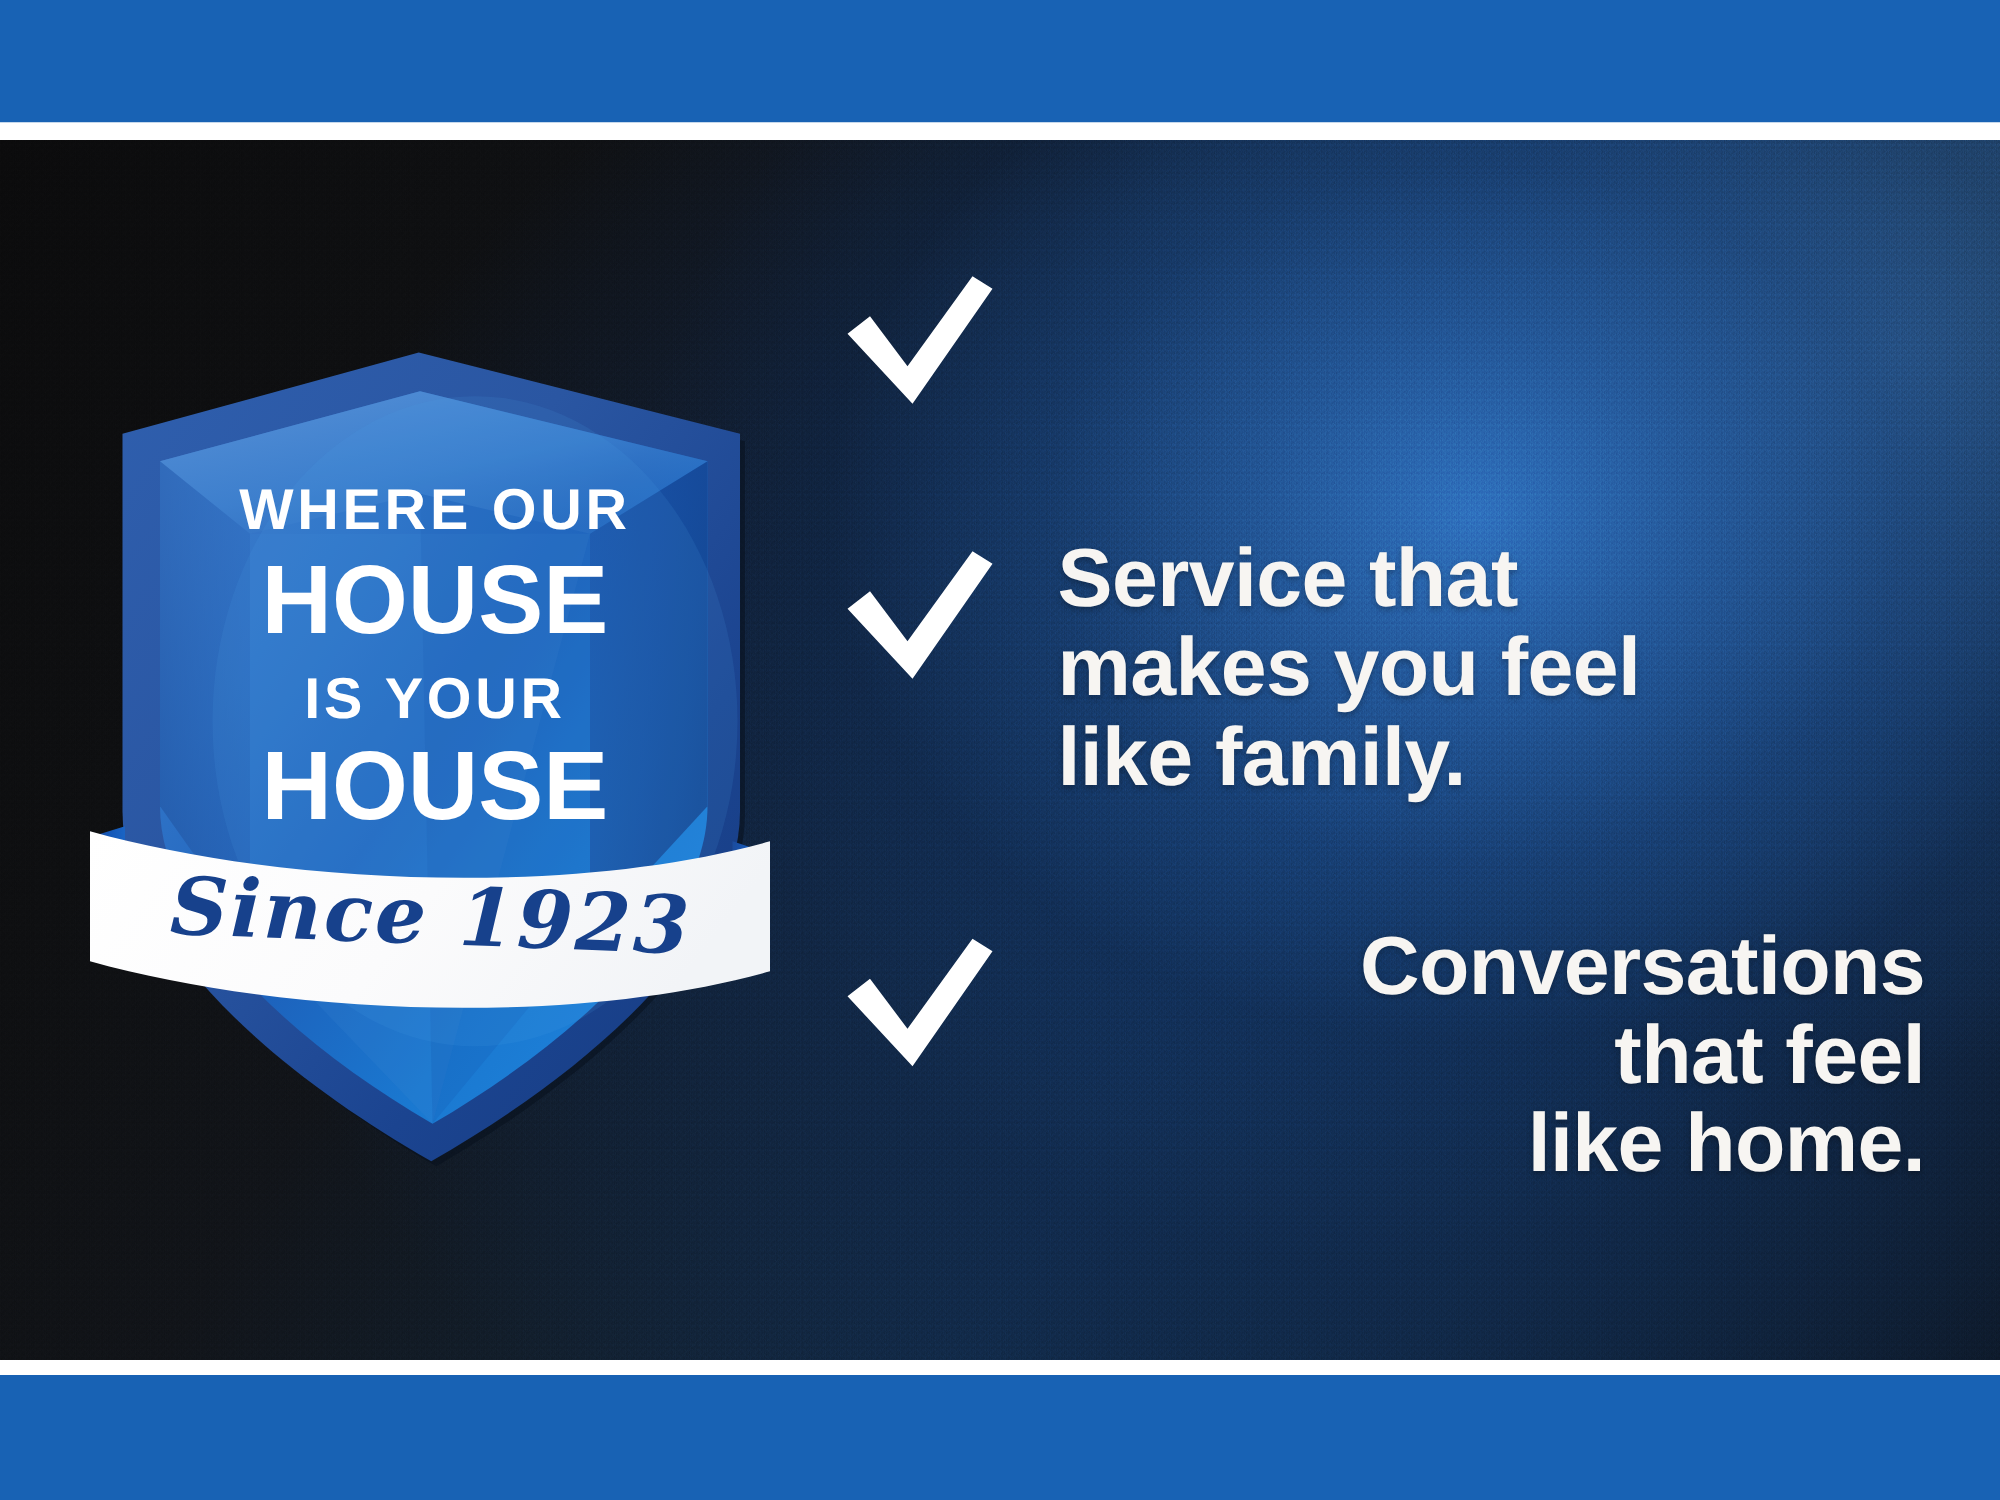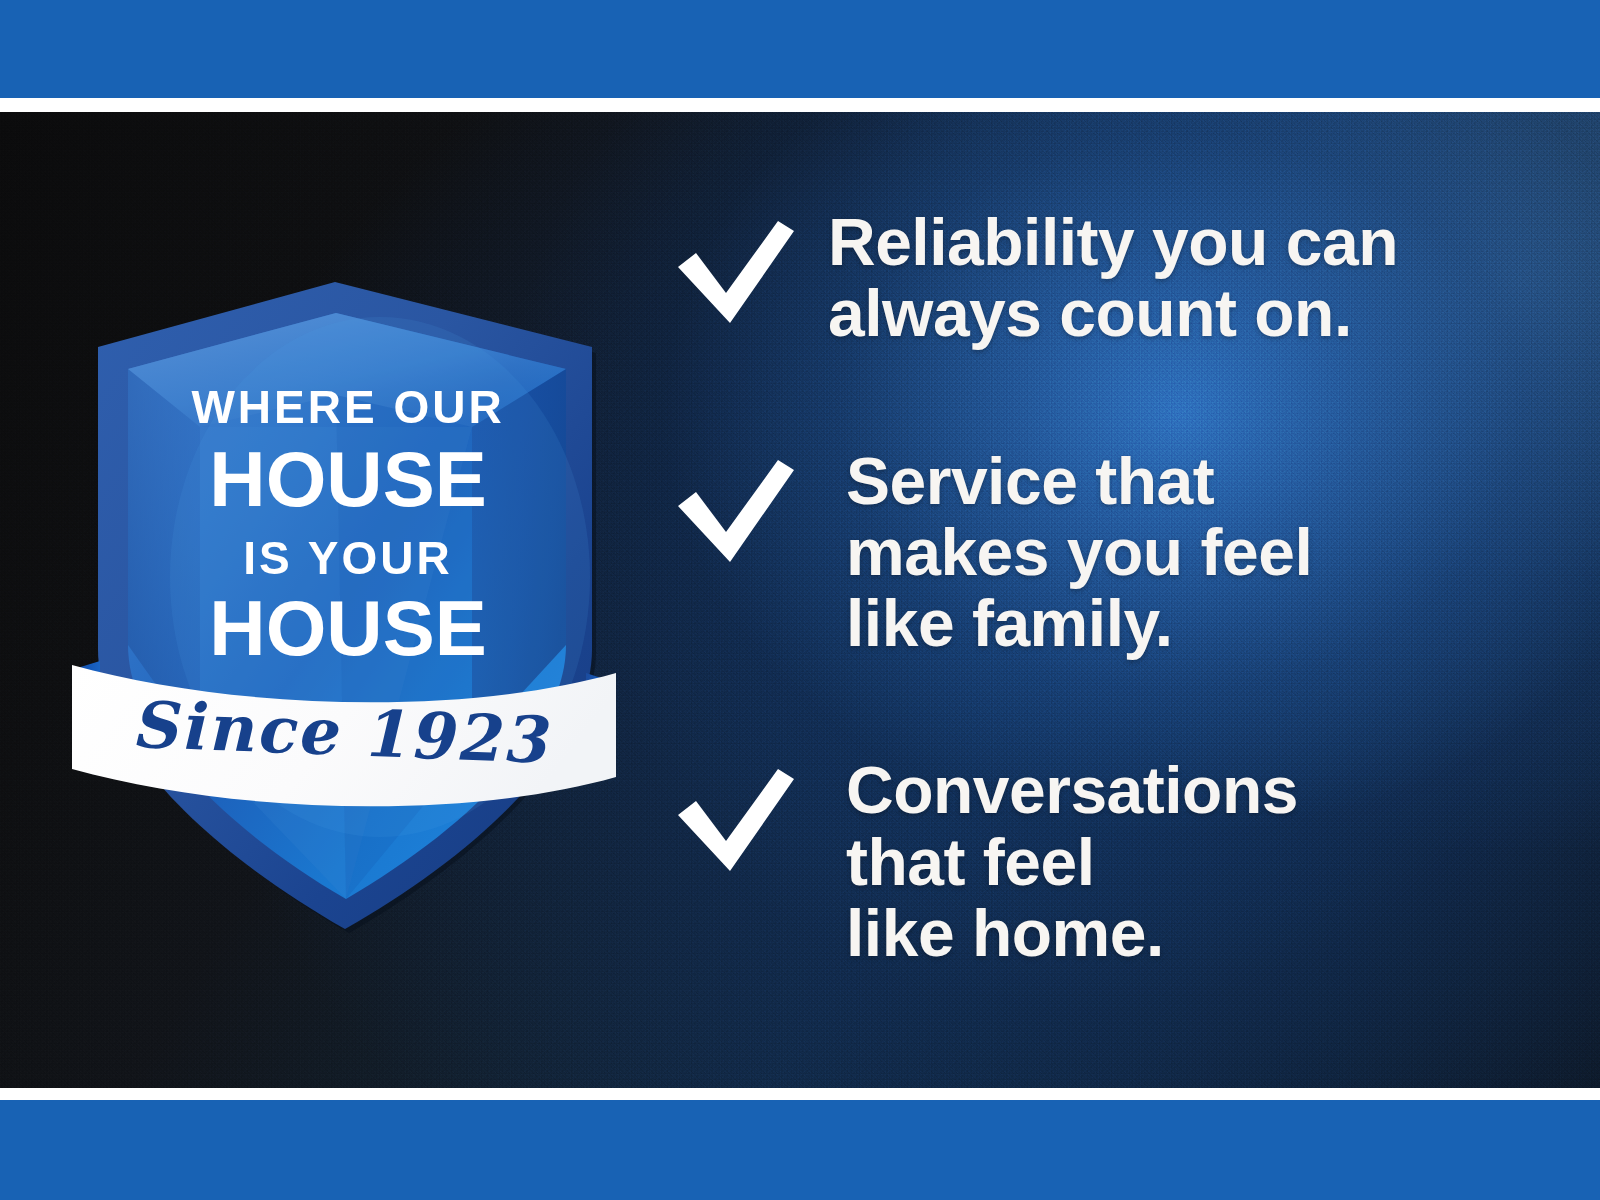--- a/index.html
+++ b/index.html
@@ -136,21 +136,21 @@
     position: absolute;
     left: 670px;
     top: 95px;     
     width: 870px;
   }
   .bullet {
     display: flex;
     align-items: flex-start;
     margin-bottom: 96px;
   }
-  .bullet:last-child { margin-bottom: 12px; }
+  .bullet:last-child { margin-bottom: 12px; text-align: right; }
 
   .check-wrap {
     flex: 0 0 auto;
     width: 150px;
     padding-top: 8px;
   }
   .check-wrap svg { display: block; width: 128px; height: 116px; }
 
   .bullet-text {
     flex: 1 1 auto;
@@ -263,22 +263,20 @@
     </div>
 
     <div id="bullets">
 
       <div class="bullet" id="bullet-1">
         <span class="check-wrap">
           <svg viewBox="0 0 128 116" xmlns="http://www.w3.org/2000/svg">
             <path d="M8 52 L26 38 L56 78 L108 6 L124 16 L60 108 Z" fill="#FFFFFF"></path>
           </svg>
         </span>
-        <div class="bullet-text">Reliability you can
-always count on.</div>
       </div>
 
       <div class="bullet" id="bullet-2">
         <span class="check-wrap">
           <svg viewBox="0 0 128 116" xmlns="http://www.w3.org/2000/svg">
             <path d="M8 52 L26 38 L56 78 L108 6 L124 16 L60 108 Z" fill="#FFFFFF"></path>
           </svg>
         </span>
         <div class="bullet-text">Service that
 makes you feel

